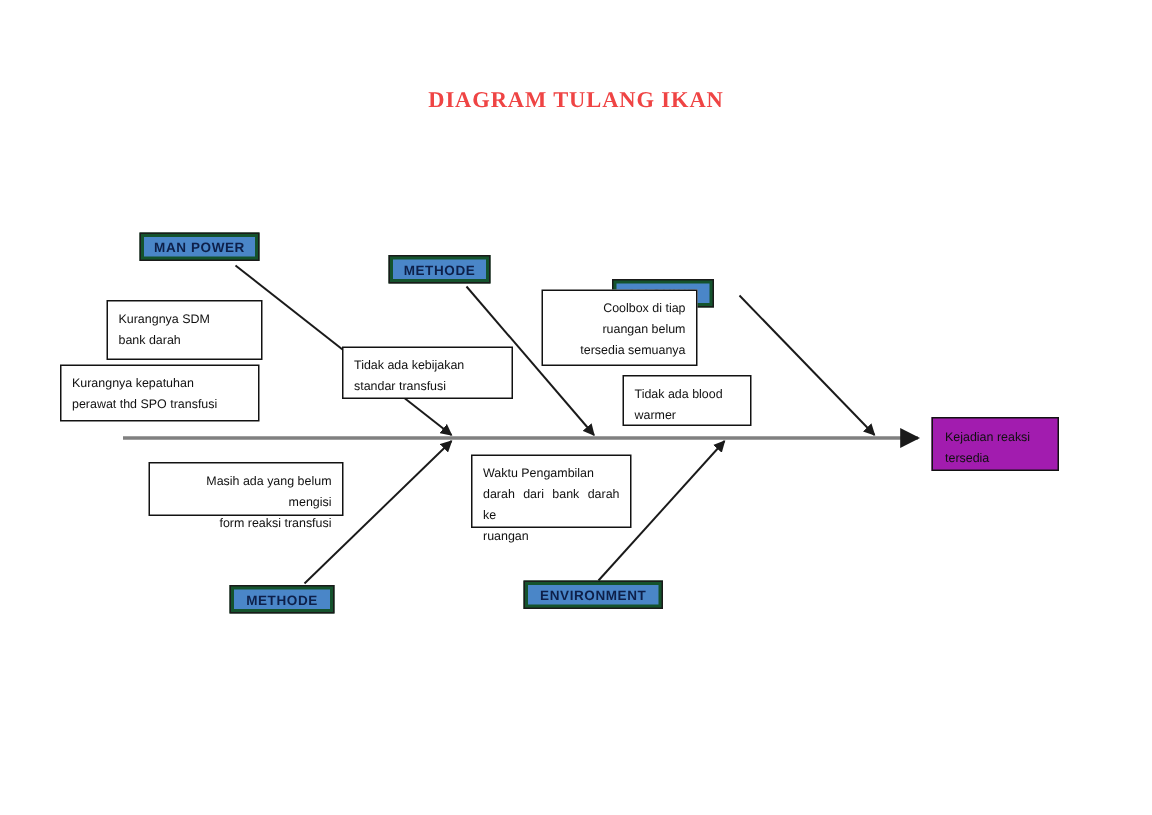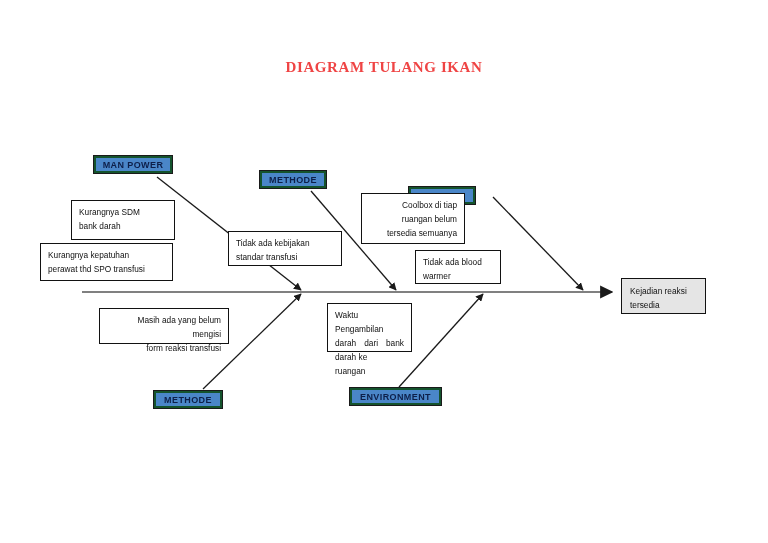--- a/index.html
+++ b/index.html
@@ -74,21 +74,21 @@
     color: #101010;
     text-align: justify;
     text-justify: inter-word;
   }
   .cause-text.nojustify { text-align: right; }
   
   .effect-box {
     position: absolute;
     box-sizing: border-box;
     border: 1.1px solid #121212;
-    background: #e5e5e5;
+    background: #a21caf;
     padding: 5px 8px;
   }
   .effect-text {
     font-family: "Liberation Sans", sans-serif;
     font-size: 8.3px;
     line-height: 14px;
     color: #101010;
     text-align: justify;
     text-justify: inter-word;
   }
@@ -193,21 +193,21 @@
     </div>
   </div>
 
   <div class="cause-box" style="left:99px; top:308px; width:130px; height:36px;">
     <div class="cause-text nojustify">
       <span>Masih ada yang belum mengisi</span><br>
       <span>form reaksi transfusi</span>
     </div>
   </div>
 
-  <div class="cause-box" style="left:327px; top:303px; width:85px; height:49px;">
+  <div class="cause-box" style="left:314px; top:303px; width:107px; height:49px;">
     <div class="cause-text">
       <span>Waktu</span>
       <span>Pengambilan</span><br>
       <span>darah dari bank darah ke</span><br>
       <span>ruangan</span>
     </div>
   </div>
 
   <div class="effect-box" style="left:621px; top:278px; width:85px; height:36px;">
     <div class="effect-text">

